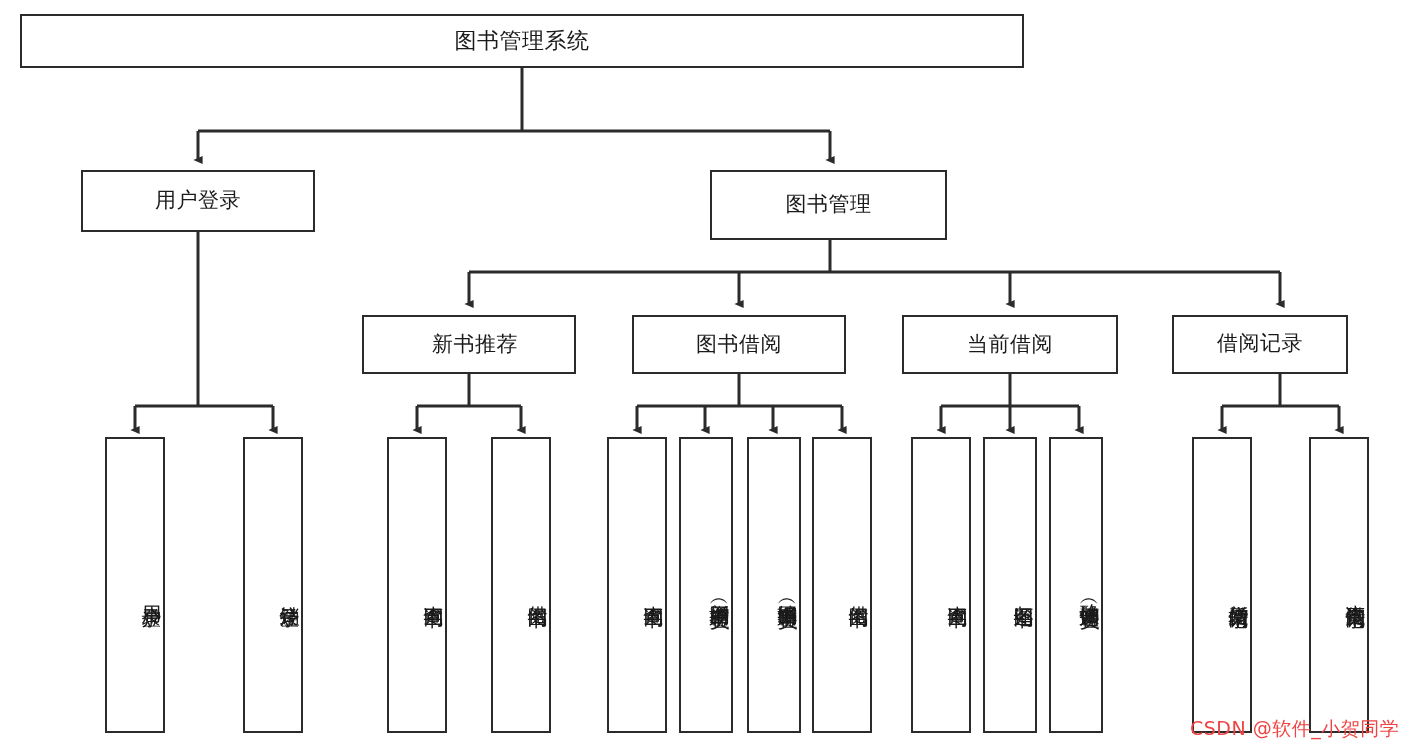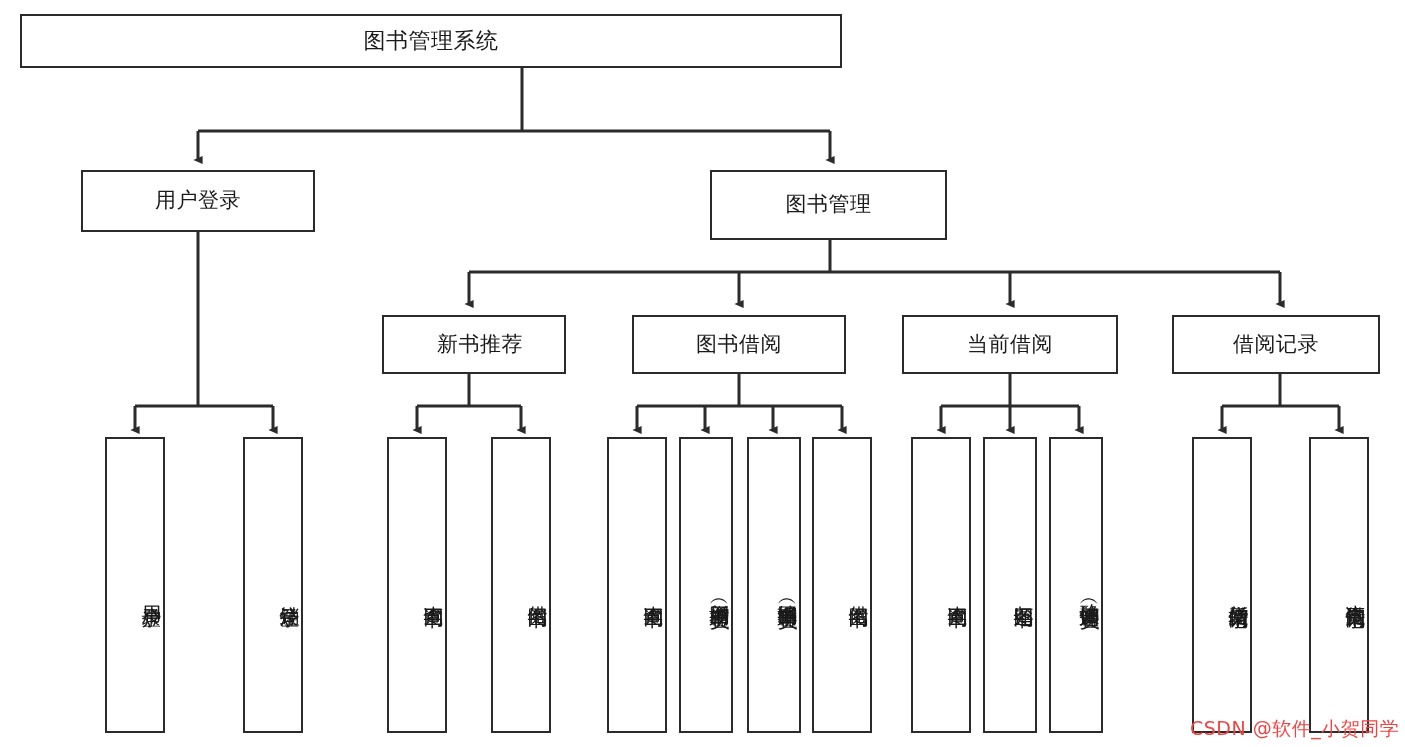--- a/index.html
+++ b/index.html
@@ -114,33 +114,33 @@
       <path d="M1010,406 L1010,430" marker-end="url(#arrow)"></path>
       <path d="M1079,406 L1079,430" marker-end="url(#arrow)"></path>
 
       <path d="M1280,374 L1280,406"></path>
       <path d="M1222,406 L1339,406"></path>
       <path d="M1222,406 L1222,430" marker-end="url(#arrow)"></path>
       <path d="M1339,406 L1339,430" marker-end="url(#arrow)"></path>
     </g>
   </svg>
 
-  <div class="node root h" style="left:20px; top:14px; width:822px; height:54px;">图书管理系统</div>
+  <div class="node root h" style="left:20px; top:14px; width:1004px; height:54px;">图书管理系统</div>
 
   <div class="node h" style="left:81px; top:170px; width:234px; height:62px;">用户登录</div>
 
   <div class="node h" style="left:710px; top:170px; width:237px; height:70px;">图书管理</div>
 
-  <div class="node h" style="left:382px; top:315px; width:184px; height:59px;padding-left:12px;">新书推荐</div>
+  <div class="node h" style="left:362px; top:315px; width:214px; height:59px;padding-left:12px;">新书推荐</div>
 
   <div class="node h" style="left:632px; top:315px; width:214px; height:59px;">图书借阅</div>
 
   <div class="node h" style="left:902px; top:315px; width:216px; height:59px;text-align:center;">当前借阅</div>
 
-  <div class="node h" style="left:1172px; top:315px; width:208px; height:59px;">借阅记录</div>
+  <div class="node h" style="left:1172px; top:315px; width:176px; height:59px;font-family:Liberation Mono, monospace;">借阅记录</div>
 
   <div class="node v" style="left:105px; top:437px; width:60px; height:296px;">用户登录</div>
 
   <div class="node v" style="left:243px; top:437px; width:60px; height:296px;">注销登录</div>
 
   <div class="node v" style="left:387px; top:437px; width:60px; height:296px;">查询图书</div>
 
   <div class="node v" style="left:491px; top:437px; width:60px; height:296px;">借阅图书</div>
 
   <div class="node v" style="left:607px; top:437px; width:60px; height:296px;">查询图书</div>

